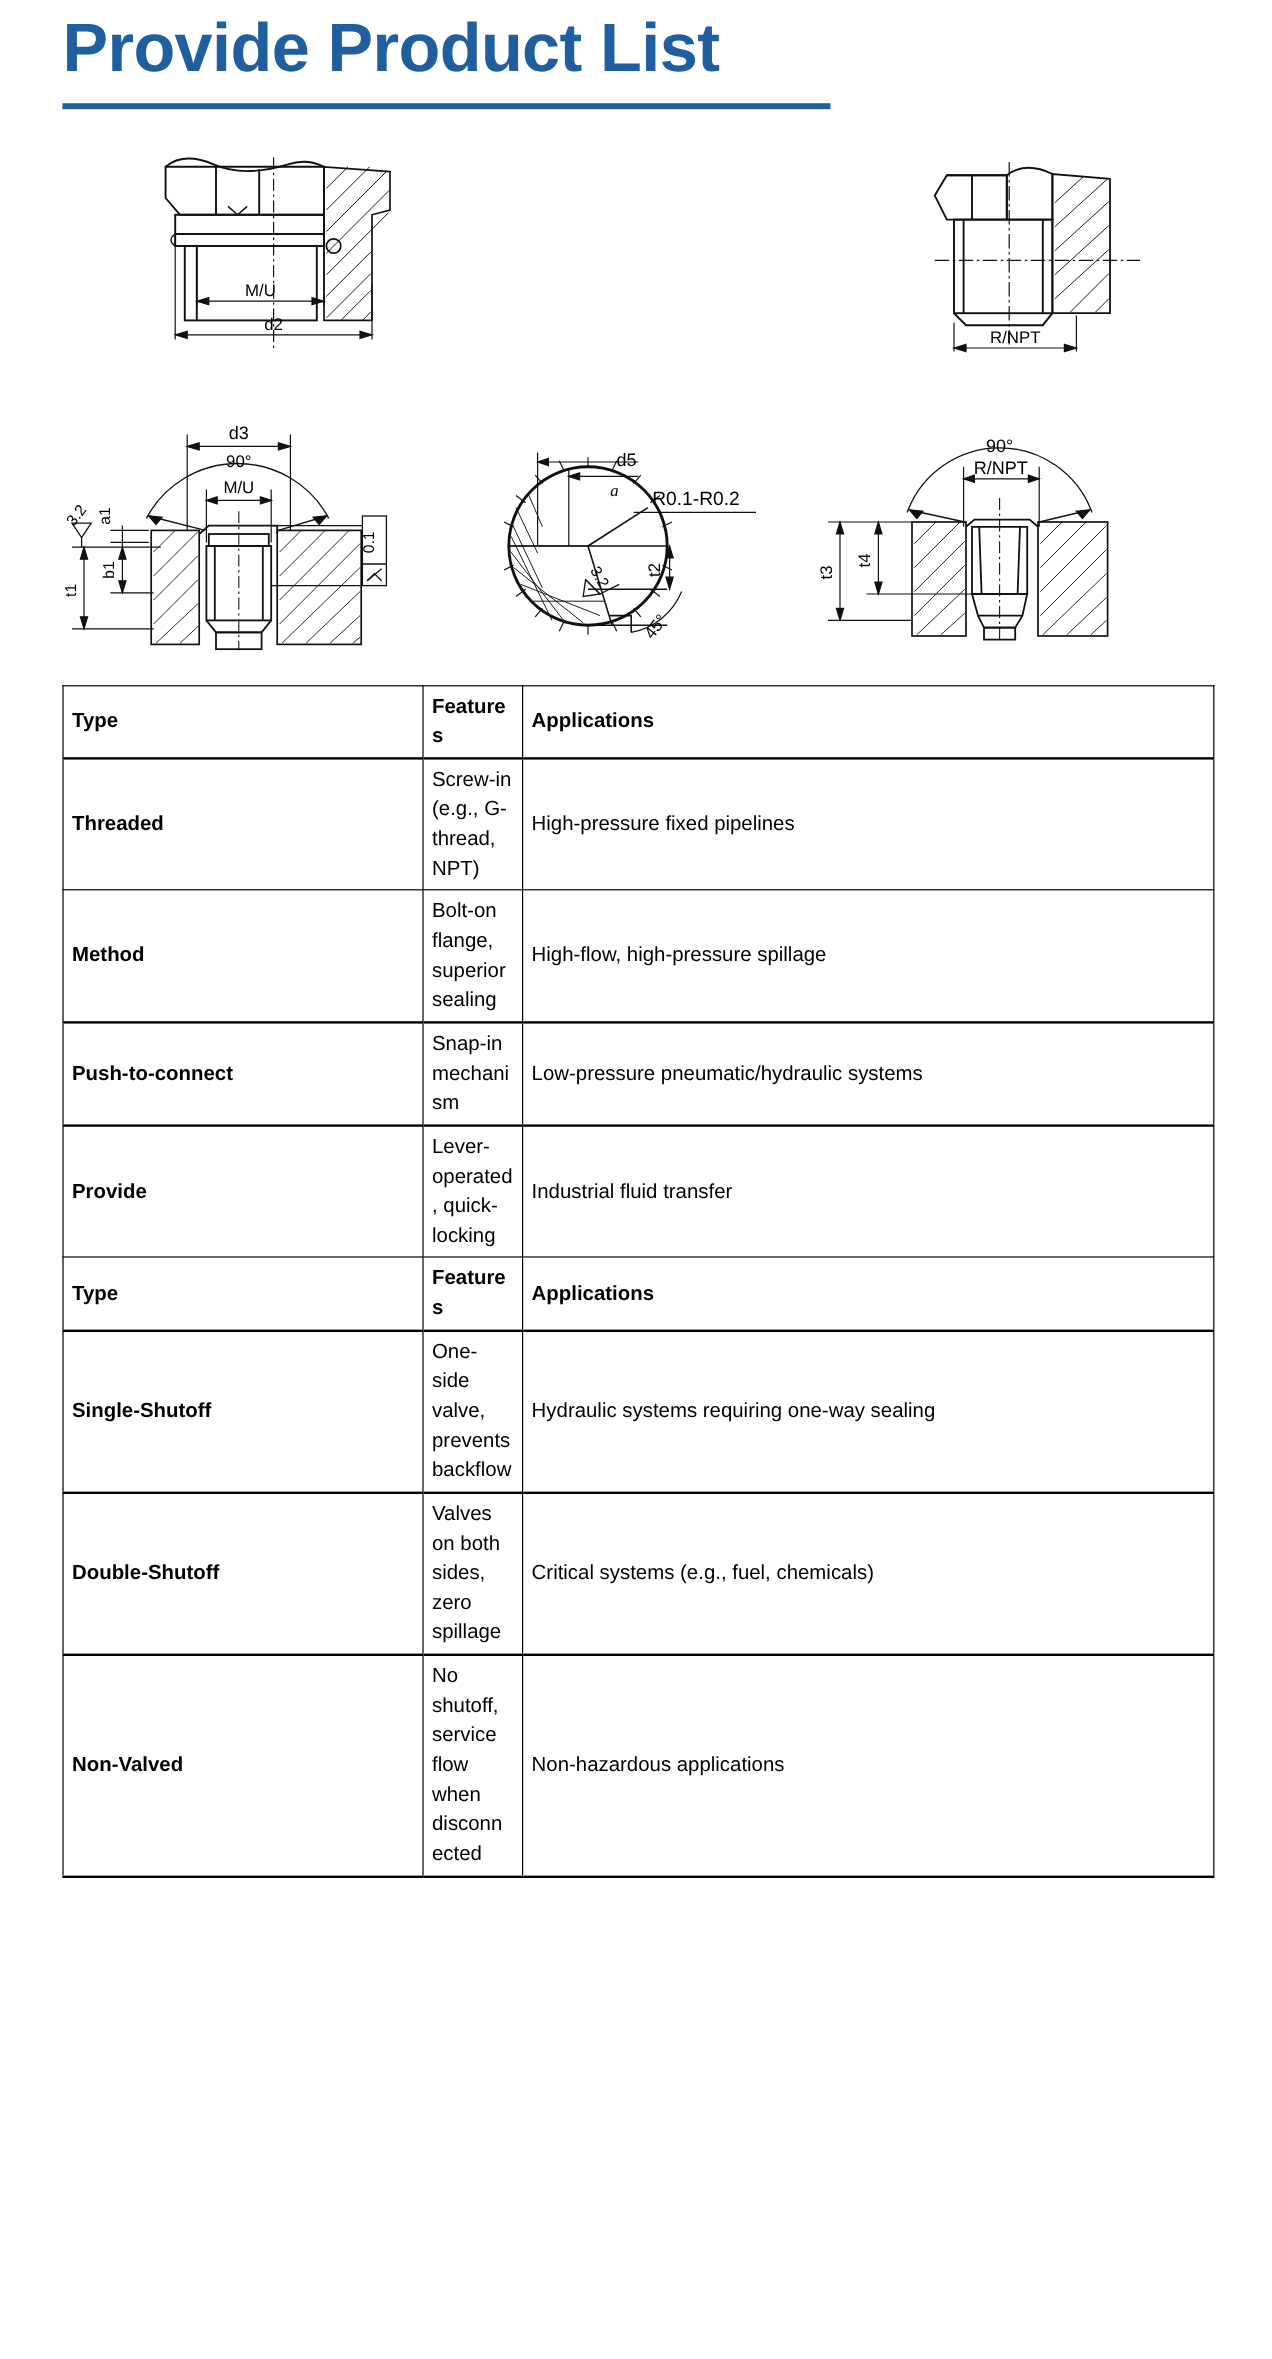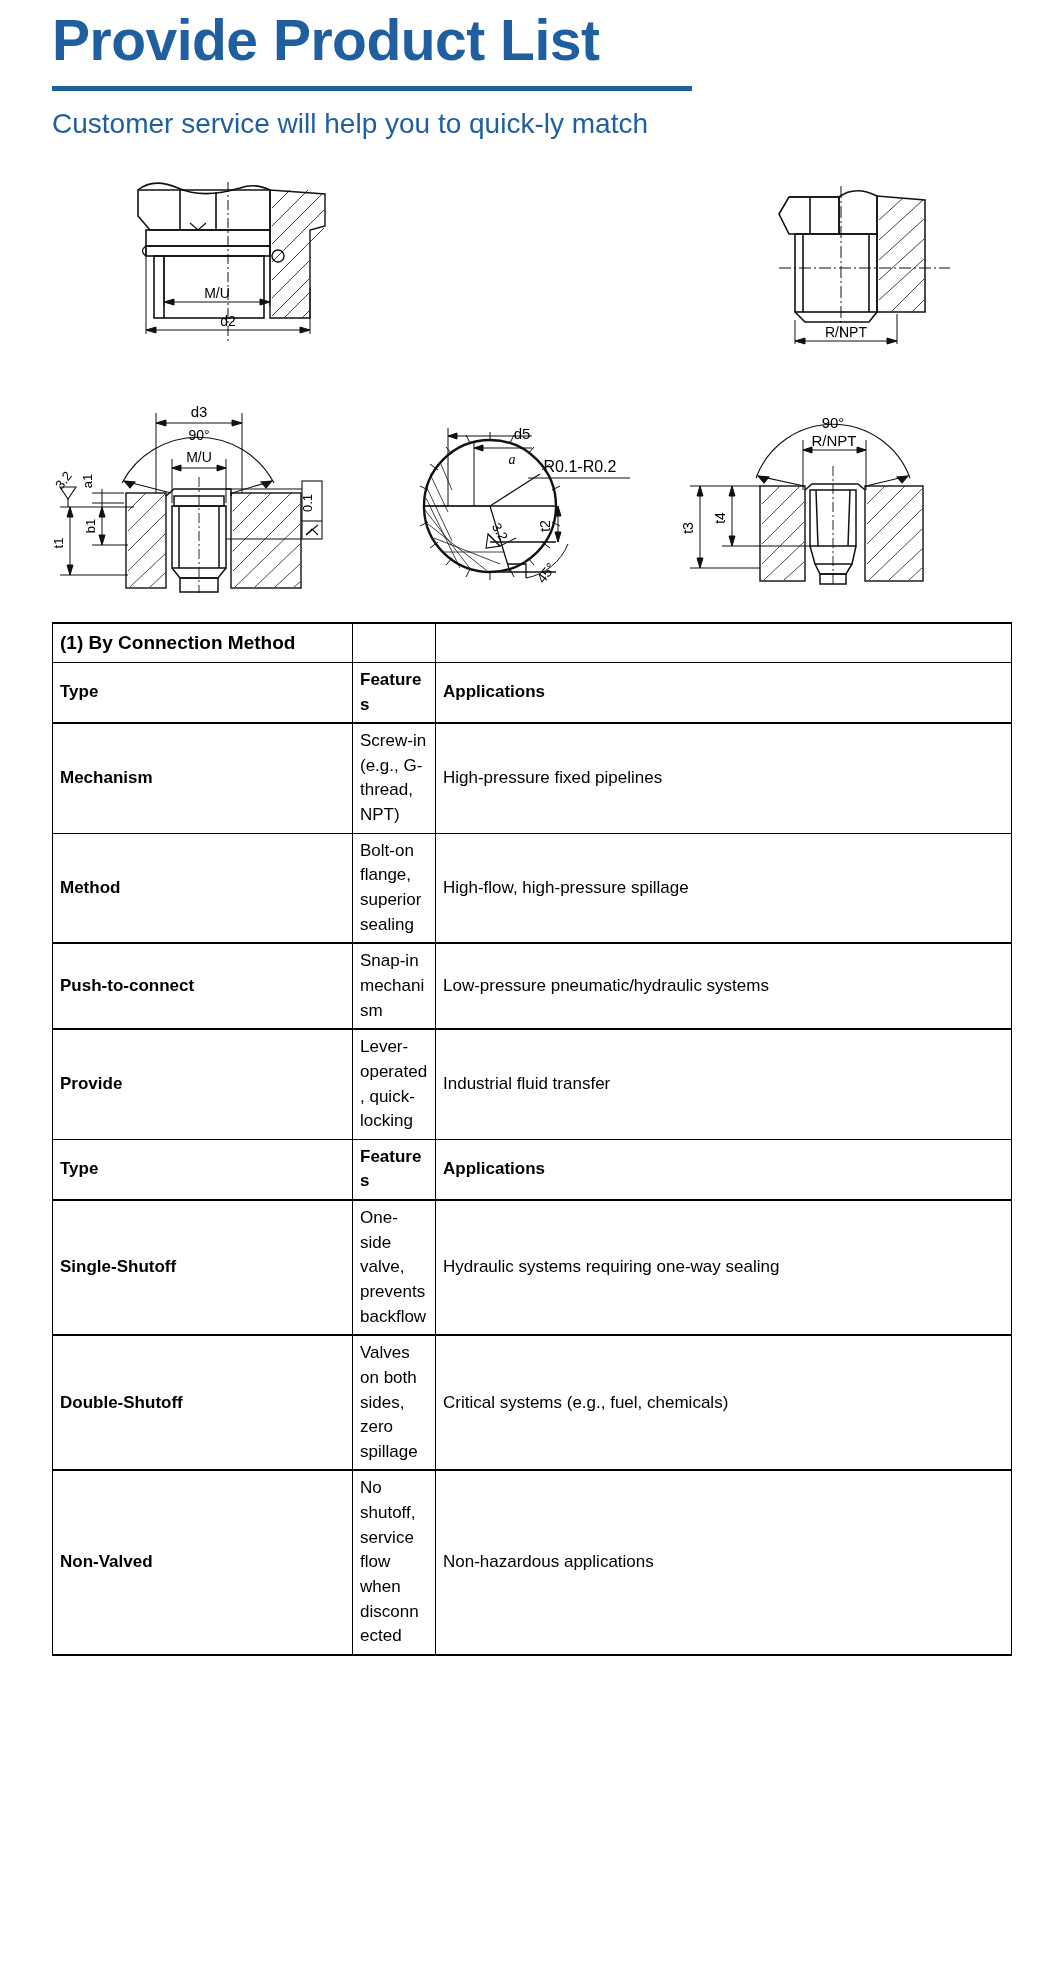--- a/index.html
+++ b/index.html
@@ -68,21 +68,20 @@
   td.head-cell { font-weight: bold; }
   .thick-top { border-top: 2px solid #000 !important; }
   .thick-bottom { border-bottom: 2px solid #000 !important; }
 </style>
 </head>
 <body>
 
 <div class="header-wrap">
   <h1 class="page-title">Provide Product List</h1>
   <div class="title-rule"></div>
-  <p class="subtitle">Customer service will help you to quick-ly match</p>
 </div>
 
 <div class="drawings">
 
   <div class="dwg" style="left:120px; top:0px;">
     <svg width="220" height="180" viewBox="0 0 220 180">
       <g fill="none" stroke="#111" stroke-width="1.6">
 
         <path d="M18 22 L18 48 L30 62 L150 62 L150 22 Z"></path>
         <path d="M18 22 C30 12, 44 14, 58 20 C78 29, 100 26, 120 20 C132 16, 142 18, 150 22"></path>
@@ -440,34 +439,29 @@
 
 <div class="table-wrap">
   <table class="spec">
     <colgroup>
       <col class="col-type">
         <col class="col-feat">
         <col class="col-app">
     </colgroup>
     <tbody>
 
-      <tr>
-        <td class="section-cell thick-top">(1) By Connection Method</td>
-        <td class="thick-top"></td>
-        <td class="thick-top"></td>
-      </tr>
 
       <tr>
         <td class="head-cell">Type</td>
         <td class="head-cell">Features</td>
         <td class="head-cell">Applications</td>
       </tr>
 
       <tr>
-        <td class="type-cell thick-top">Mechanism</td>
+        <td class="type-cell thick-top">Threaded</td>
         <td class="thick-top">Screw-in (e.g., G-thread, NPT)</td>
         <td class="thick-top">High-pressure fixed pipelines</td>
       </tr>
       <tr>
         <td class="type-cell">Method</td>
         <td>Bolt-on flange, superior sealing</td>
         <td>High-flow, high-pressure spillage</td>
       </tr>
       <tr>
         <td class="type-cell thick-top">Push-to-connect</td>

